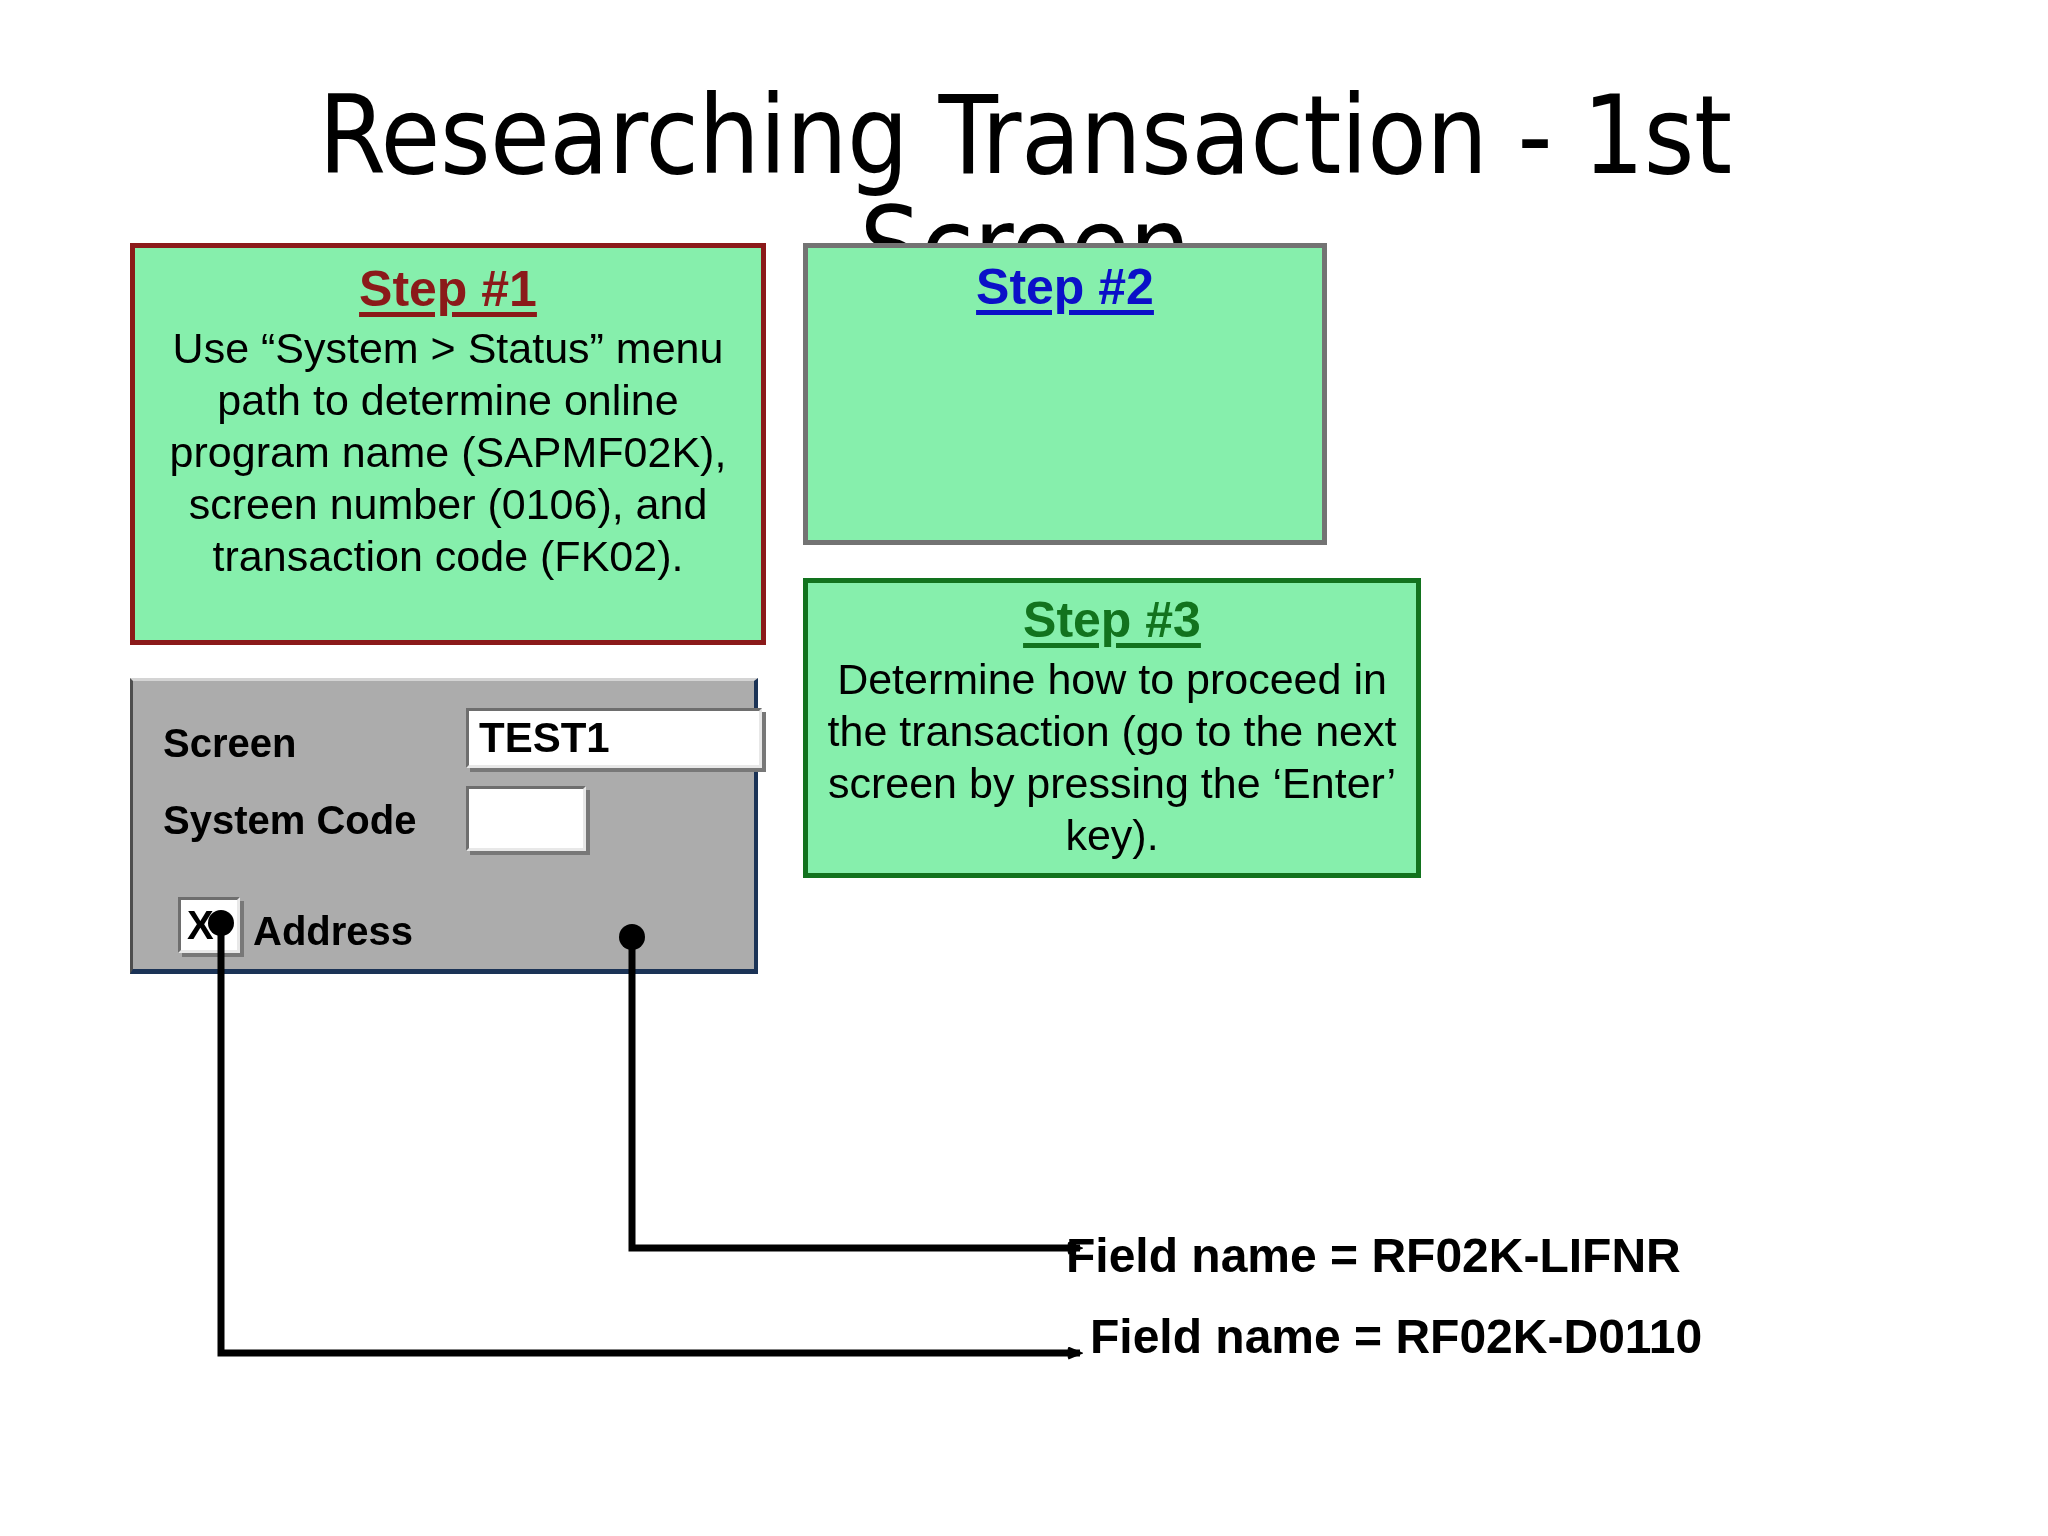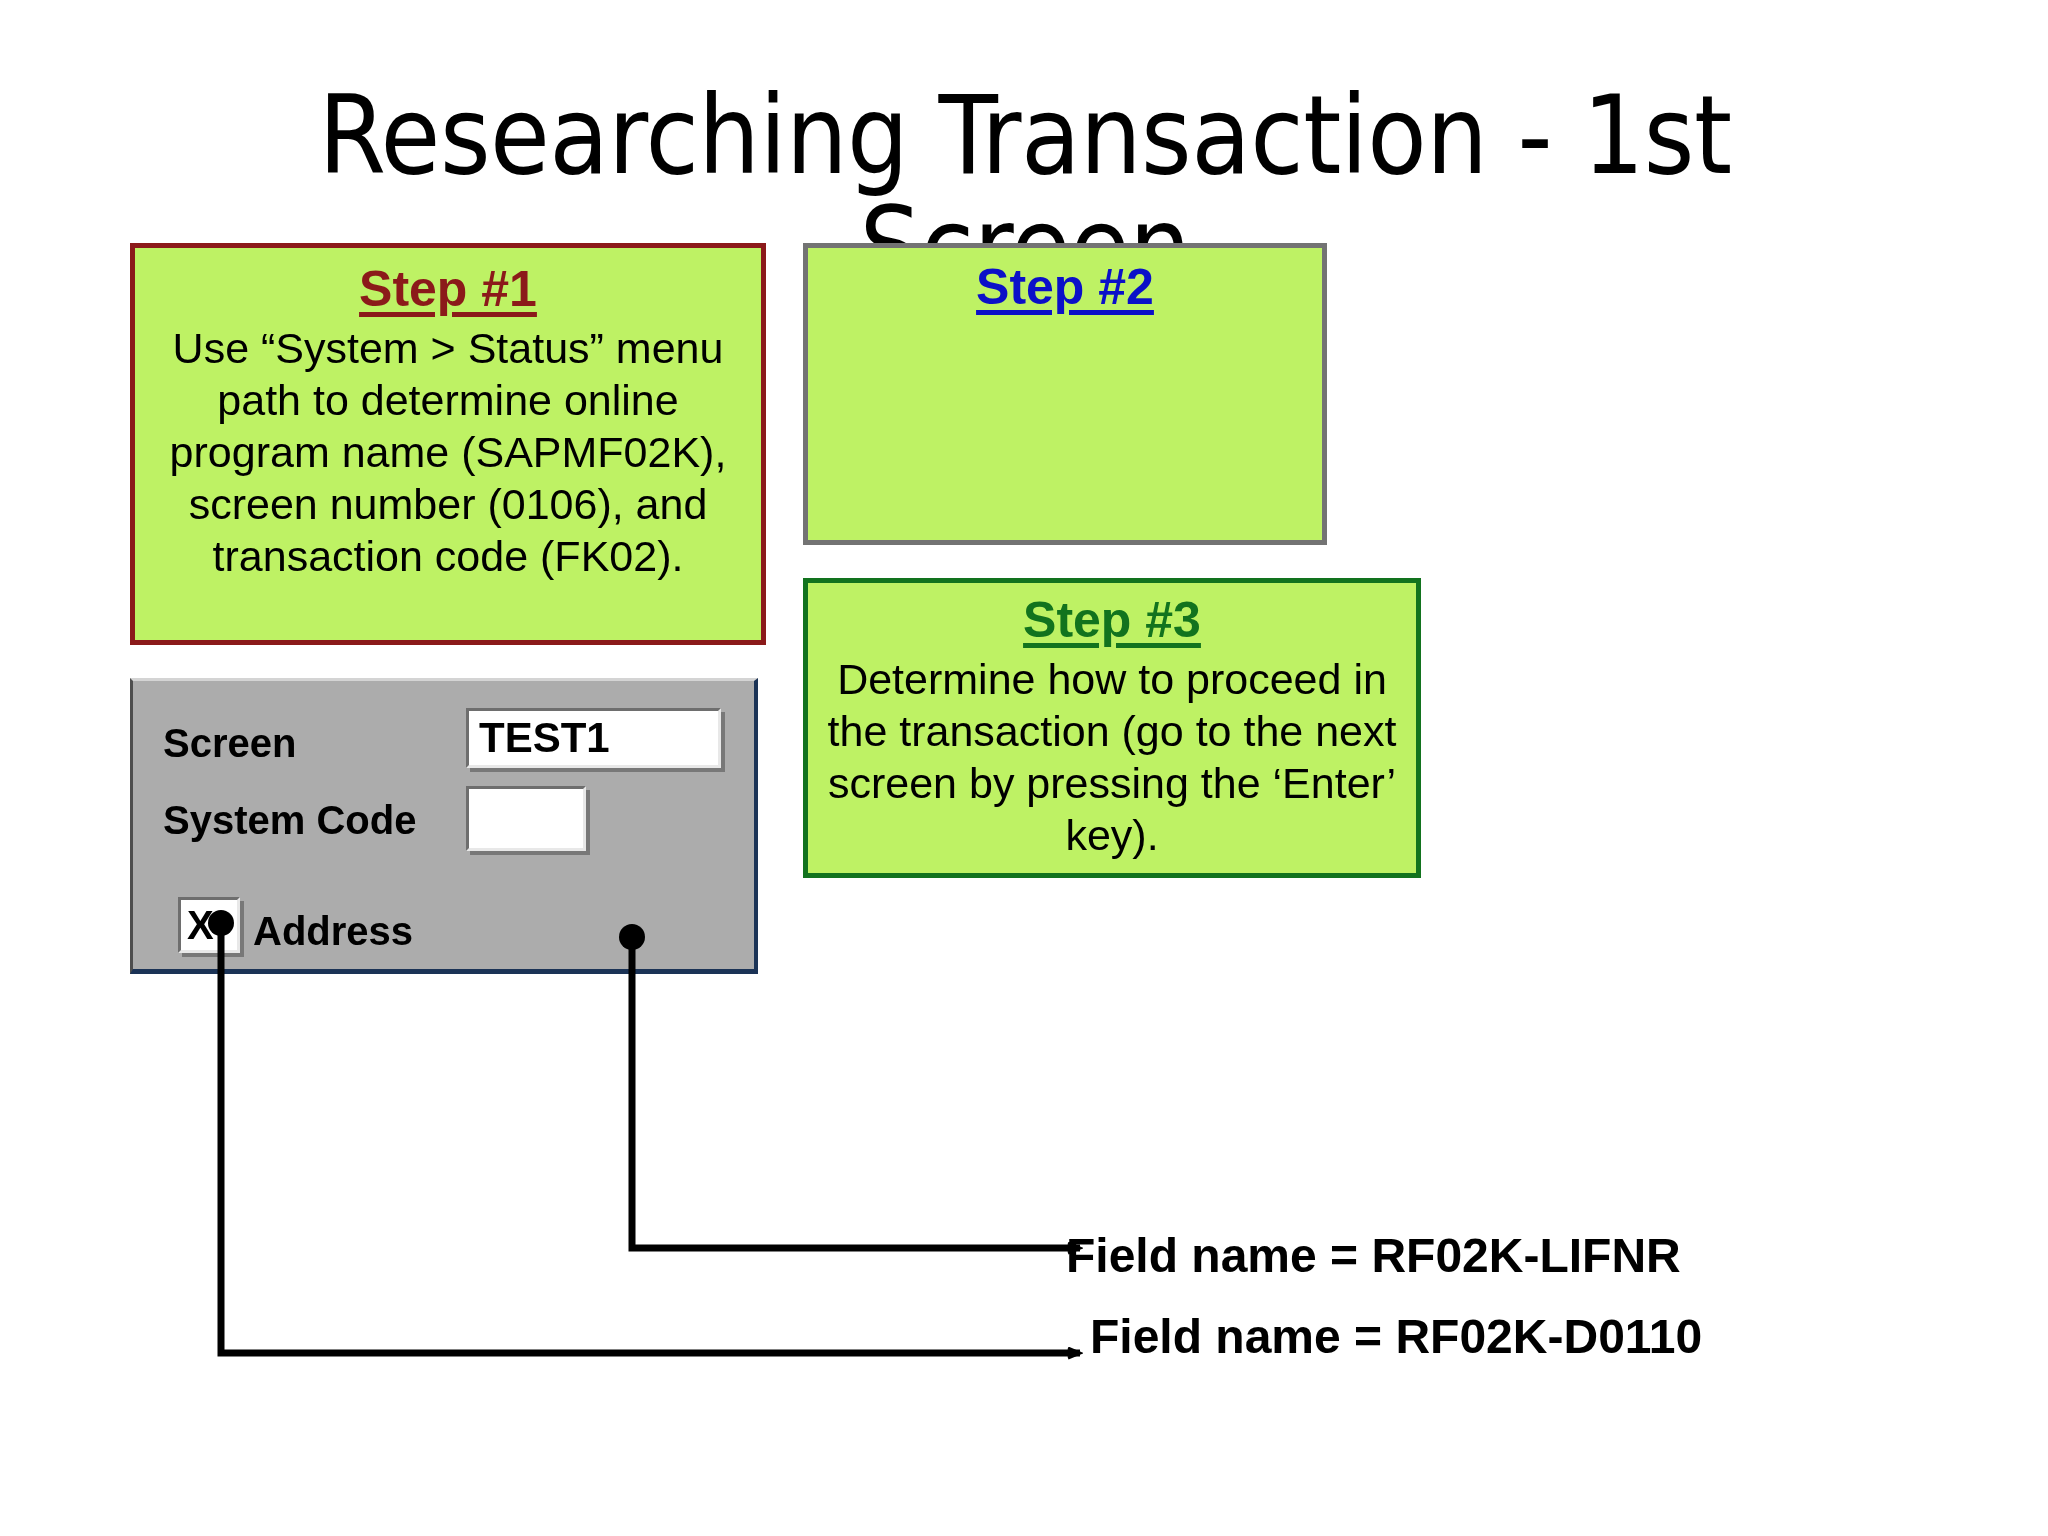--- a/index.html
+++ b/index.html
@@ -22,21 +22,21 @@
     font-size:108px;
     line-height:1.03;
     color:#000000;
     letter-spacing:-0.5px;
     z-index:1;
   }
 
   
   .step-box{
     position:absolute;
-    background:#bef264;
+    background:#86efac;
     box-sizing:border-box;
     z-index:5;
     text-align:center;
   }
   .step-head{
     font-weight:bold;
     font-size:50px;
     line-height:1.08;
     text-decoration:underline;
     text-underline-offset:6px;
@@ -96,21 +96,21 @@
     box-shadow:4px 4px 0 0 #787878;
     box-sizing:border-box;
     font-weight:bold;
     font-size:42px;
     color:#000;
     display:flex;
     align-items:center;
     padding-left:10px;
     overflow:hidden;
   }
-  #sap-input-vendor{ left:333px; top:27px; width:255px; height:60px; }
+  #sap-input-vendor{ left:333px; top:27px; width:296px; height:60px; }
   #sap-input-company{ left:333px; top:105px; width:120px; height:65px; }
 
   #sap-checkbox-address{
     position:absolute;
     left:45px; top:216px; width:62px; height:56px;
     background:#ffffff;
     border-top:3px solid #6e6e6e;
     border-left:3px solid #6e6e6e;
     border-right:3px solid #e8e8e8;
     border-bottom:3px solid #e8e8e8;

